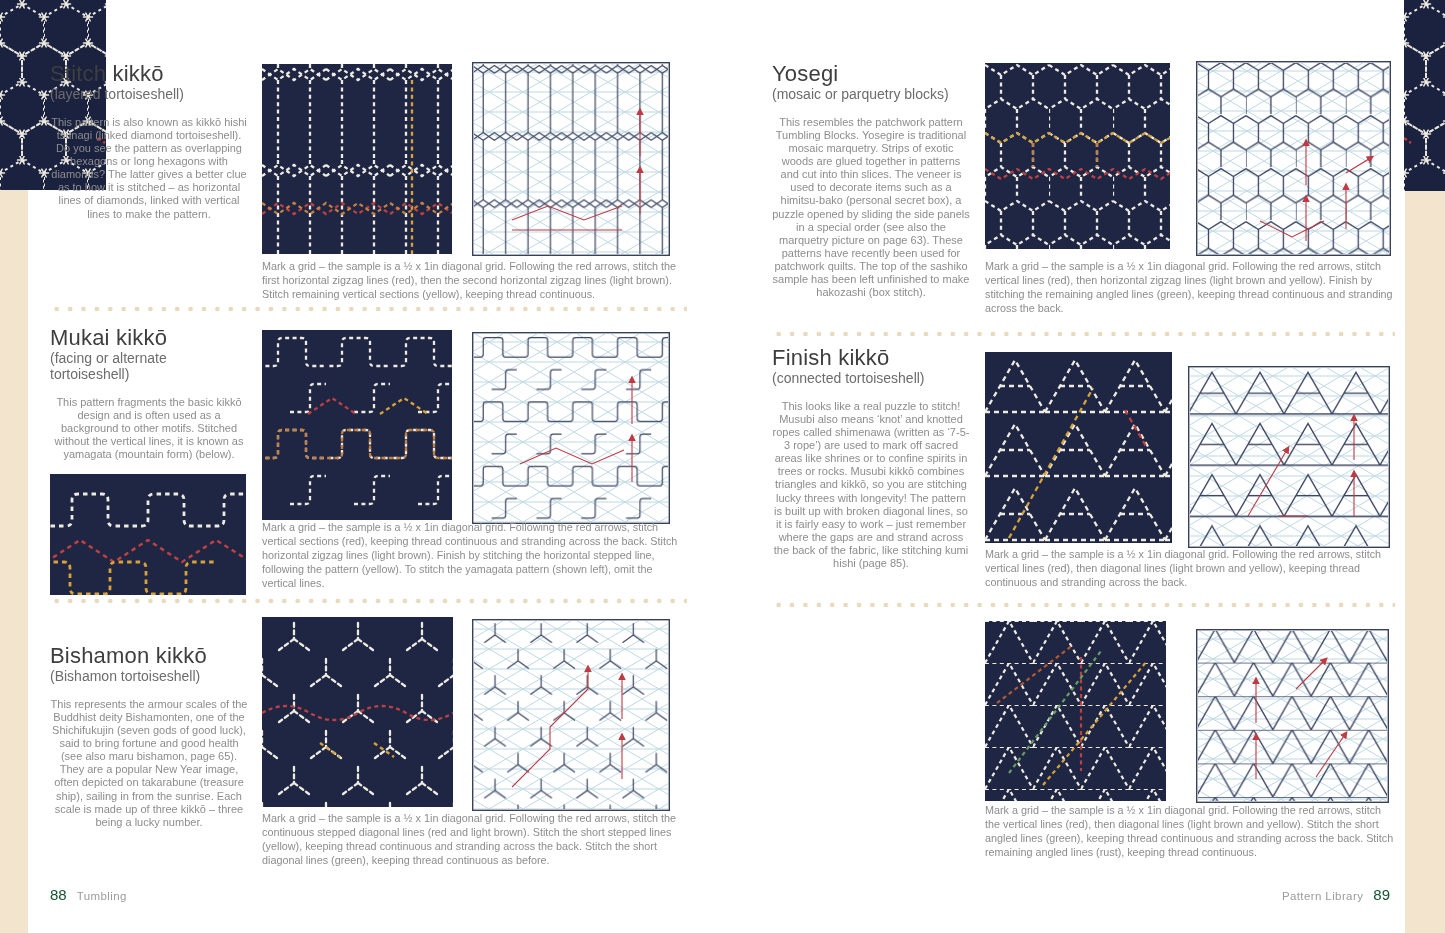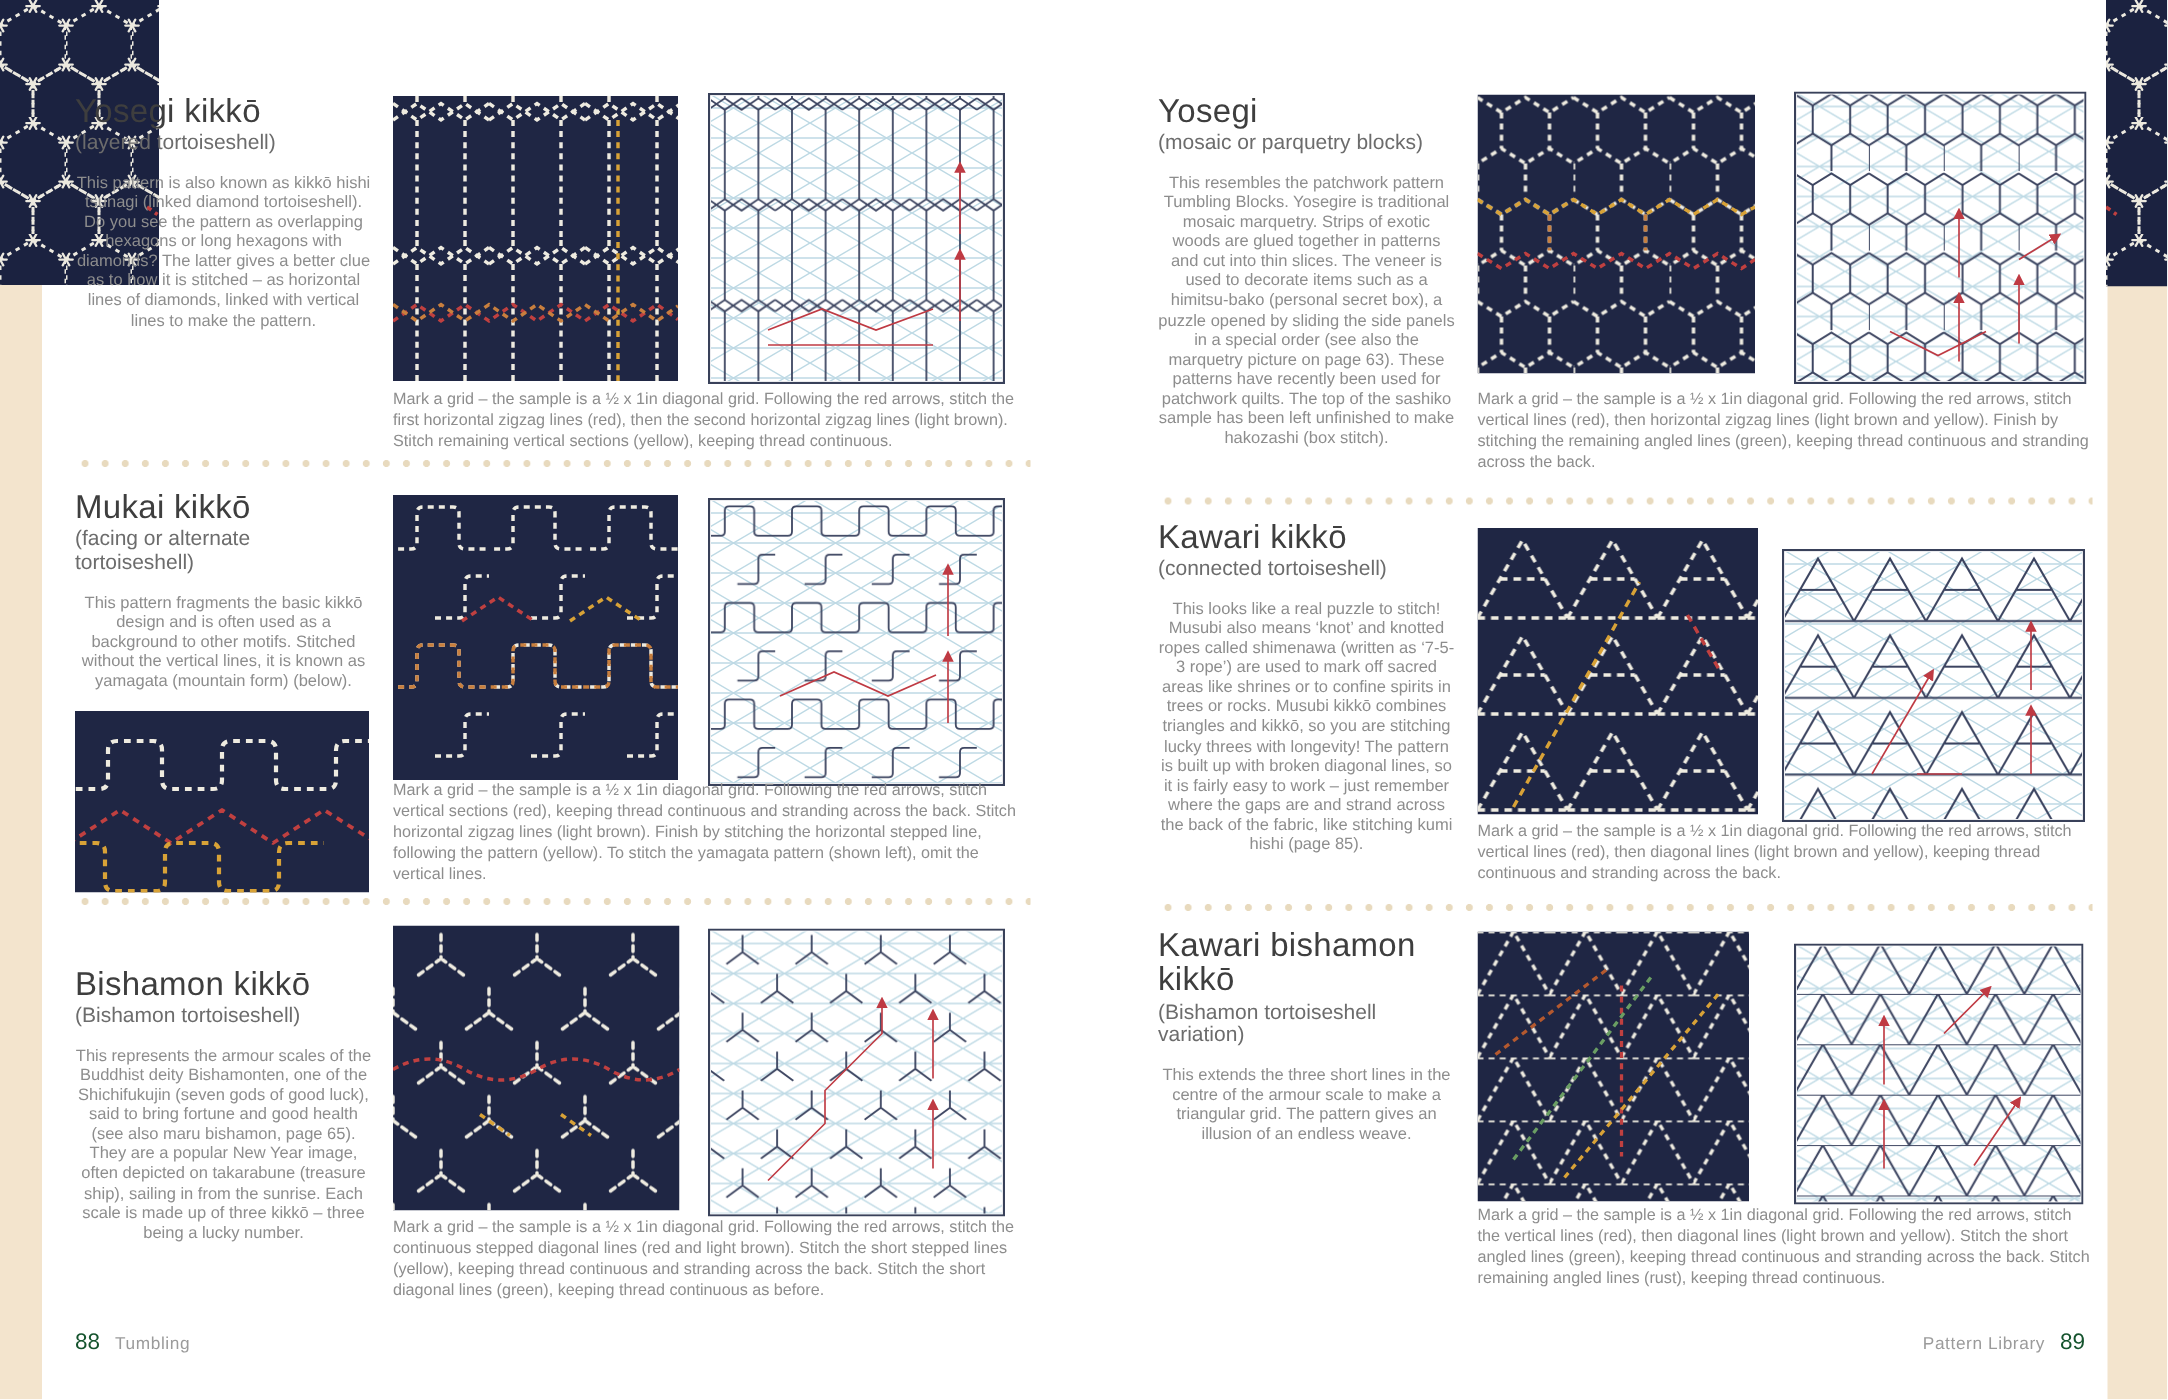--- a/index.html
+++ b/index.html
@@ -177,21 +177,21 @@
   </div>
   <div class="corner" style="left:1404px;top:0;width:41px;height:191px;">
     <svg viewBox="0 0 41 191" width="41" height="191">
       <rect width="41" height="191" fill="#1b2240"></rect>
       <rect width="41" height="191" fill="url(#pCorner)"></rect>
       <path d="M0 138 L7 143" stroke="#c04040" stroke-width="2.4" stroke-dasharray="3.5 3" fill="none"></path>
     </svg>
   </div>
 
   <div class="textcol" style="left:50px;top:62px;">
-    <h2>Yosegi kikkō</h2>
+    <h2>Stitch kikkō</h2>
     <div class="sub">(layered tortoiseshell)</div>
     <p class="bodytext">This pattern is also known as kikkō hishi tsunagi (linked diamond tortoiseshell). Do you see the pattern as overlapping hexagons or long hexagons with diamonds? The latter gives a better clue as to how it is stitched – as horizontal lines of diamonds, linked with vertical lines to make the pattern.</p>
   </div>
   <div class="imgbox" style="left:262px;top:64px;width:190px;height:190px;">
     <svg viewBox="0 0 190 190">
       <rect width="190" height="190" fill="#1f2644"></rect>
       <rect width="190" height="190" fill="url(#pKasane)"></rect>
       <g fill="none" stroke-width="2.3" stroke-dasharray="4 3.4">
         <path stroke="#d8a237" d="M150 16 V190"></path>
         <path stroke="#c04040" d="M0 150 L16 139 L32 150 L48 139 L64 150 L80 139 L96 150 L112 139 L128 150 L144 139 L160 150 L176 139 L190 149"></path>
@@ -320,21 +320,21 @@
         <path d="M150 168 V124" marker-end="url(#mArr)"></path>
         <path d="M150 112 L176 96" marker-end="url(#mArr)"></path>
         <path d="M64 160 L96 176 L128 160"></path>
       </g>
     </svg>
   </div>
   <div class="caption" style="left:985px;top:259px;width:408px;">Mark a grid – the sample is a ½ x 1in diagonal grid. Following the red arrows, stitch vertical lines (red), then horizontal zigzag lines (light brown and yellow). Finish by stitching the remaining angled lines (green), keeping thread continuous and stranding across the back.</div>
   <div class="dots" style="left:772px;top:331px;width:623px;"></div>
 
   <div class="textcol" style="left:772px;top:346px;">
-    <h2>Kawari kikkō</h2>
+    <h2>Finish kikkō</h2>
     <div class="sub">(connected tortoiseshell)</div>
     <p class="bodytext">This looks like a real puzzle to stitch! Musubi also means ‘knot’ and knotted ropes called shimenawa (written as ‘7-5-3 rope’) are used to mark off sacred areas like shrines or to confine spirits in trees or rocks. Musubi kikkō combines triangles and kikkō, so you are stitching lucky threes with longevity! The pattern is built up with broken diagonal lines, so it is fairly easy to work – just remember where the gaps are and strand across the back of the fabric, like stitching kumi hishi (page 85).</p>
   </div>
   <div class="imgbox" style="left:985px;top:352px;width:187px;height:191px;">
     <svg viewBox="0 0 187 191">
       <rect width="187" height="191" fill="#1f2644"></rect>
       <rect width="187" height="191" fill="url(#pMusubi)"></rect>
       <g fill="none" stroke-width="2.3" stroke-dasharray="5 4">
         <path stroke="#d8a237" d="M24 186 L108 36"></path>
         <path stroke="#c04040" d="M140 58 L162 96"></path>
@@ -350,25 +350,20 @@
         <path d="M166 150 V106" marker-end="url(#mArr)"></path>
         <path d="M166 94 V50" marker-end="url(#mArr)"></path>
         <path d="M60 150 L100 82" marker-end="url(#mArr)"></path>
         <path d="M120 150 L90 150"></path>
       </g>
     </svg>
   </div>
   <div class="caption" style="left:985px;top:547px;width:408px;">Mark a grid – the sample is a ½ x 1in diagonal grid. Following the red arrows, stitch vertical lines (red), then diagonal lines (light brown and yellow), keeping thread continuous and stranding across the back.</div>
   <div class="dots" style="left:772px;top:602px;width:623px;"></div>
 
-  <div class="textcol" style="left:772px;top:618px;">
-    <h2>Kawari bishamon kikkō</h2>
-    <div class="sub">(Bishamon tortoiseshell variation)</div>
-    <p class="bodytext">This extends the three short lines in the centre of the armour scale to make a triangular grid. The pattern gives an illusion of an endless weave.</p>
-  </div>
   <div class="imgbox" style="left:985px;top:621px;width:181px;height:180px;">
     <svg viewBox="0 0 181 180">
       <rect width="181" height="180" fill="#1f2644"></rect>
       <rect width="181" height="180" fill="url(#pKawari)"></rect>
       <g fill="none" stroke-width="2.2" stroke-dasharray="4 3.4">
         <path stroke="#c04040" d="M96 36 V150"></path>
         <path stroke="#6a9e63" d="M24 152 L116 30"></path>
         <path stroke="#d8a237" d="M58 164 L162 40"></path>
         <path stroke="#b4592f" d="M12 82 L88 24"></path>
       </g>

